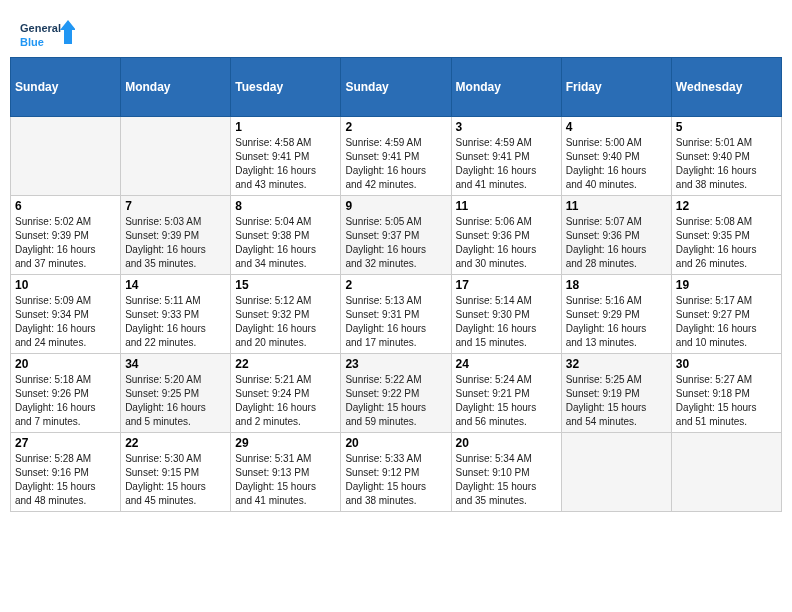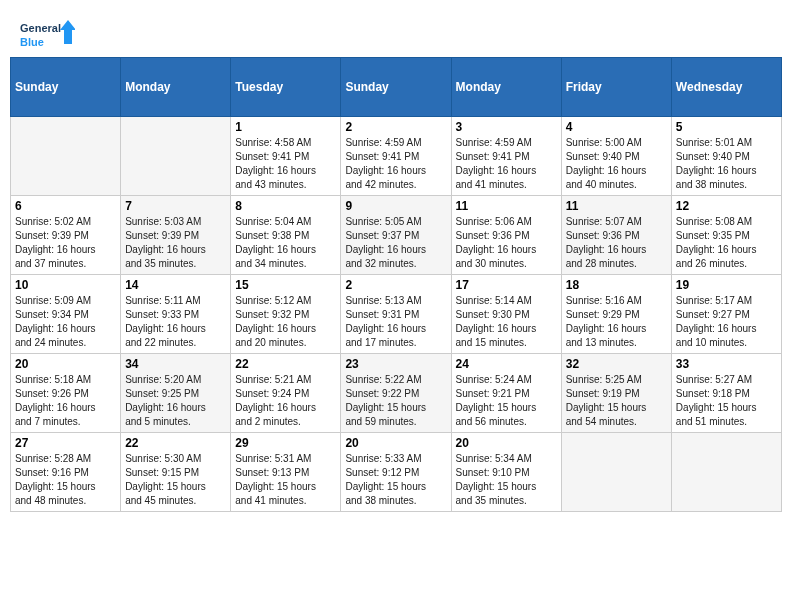--- a/index.html
+++ b/index.html
@@ -214,21 +214,21 @@
         </td>
         <td>
           <span class="day-number">24</span>
           <div class="day-info">Sunrise: 5:24 AM<br>Sunset: 9:21 PM<br>Daylight: 15 hours<br>and 56 minutes.</div>
         </td>
         <td>
           <span class="day-number">32</span>
           <div class="day-info">Sunrise: 5:25 AM<br>Sunset: 9:19 PM<br>Daylight: 15 hours<br>and 54 minutes.</div>
         </td>
         <td>
-          <span class="day-number">33</span>
+          <span class="day-number">30</span>
           <div class="day-info">Sunrise: 5:27 AM<br>Sunset: 9:18 PM<br>Daylight: 15 hours<br>and 51 minutes.</div>
         </td>
       </tr>
       <tr class="row-odd">
         <td>
           <span class="day-number">27</span>
           <div class="day-info">Sunrise: 5:28 AM<br>Sunset: 9:16 PM<br>Daylight: 15 hours<br>and 48 minutes.</div>
         </td>
         <td>
           <span class="day-number">22</span>

